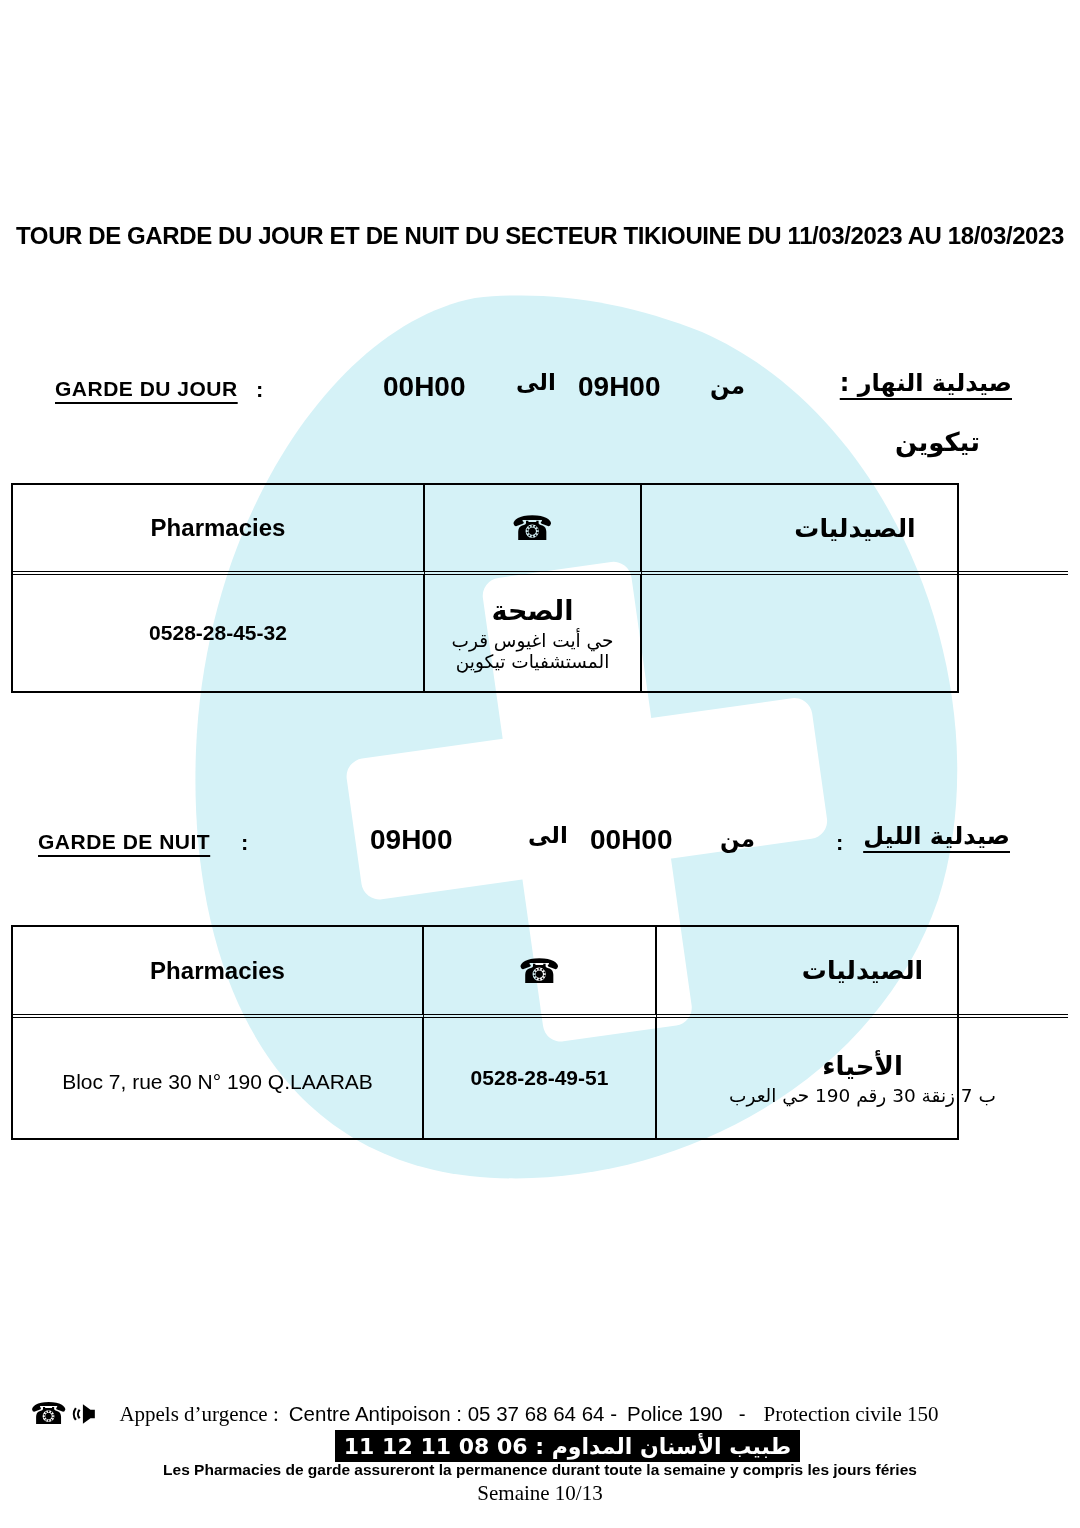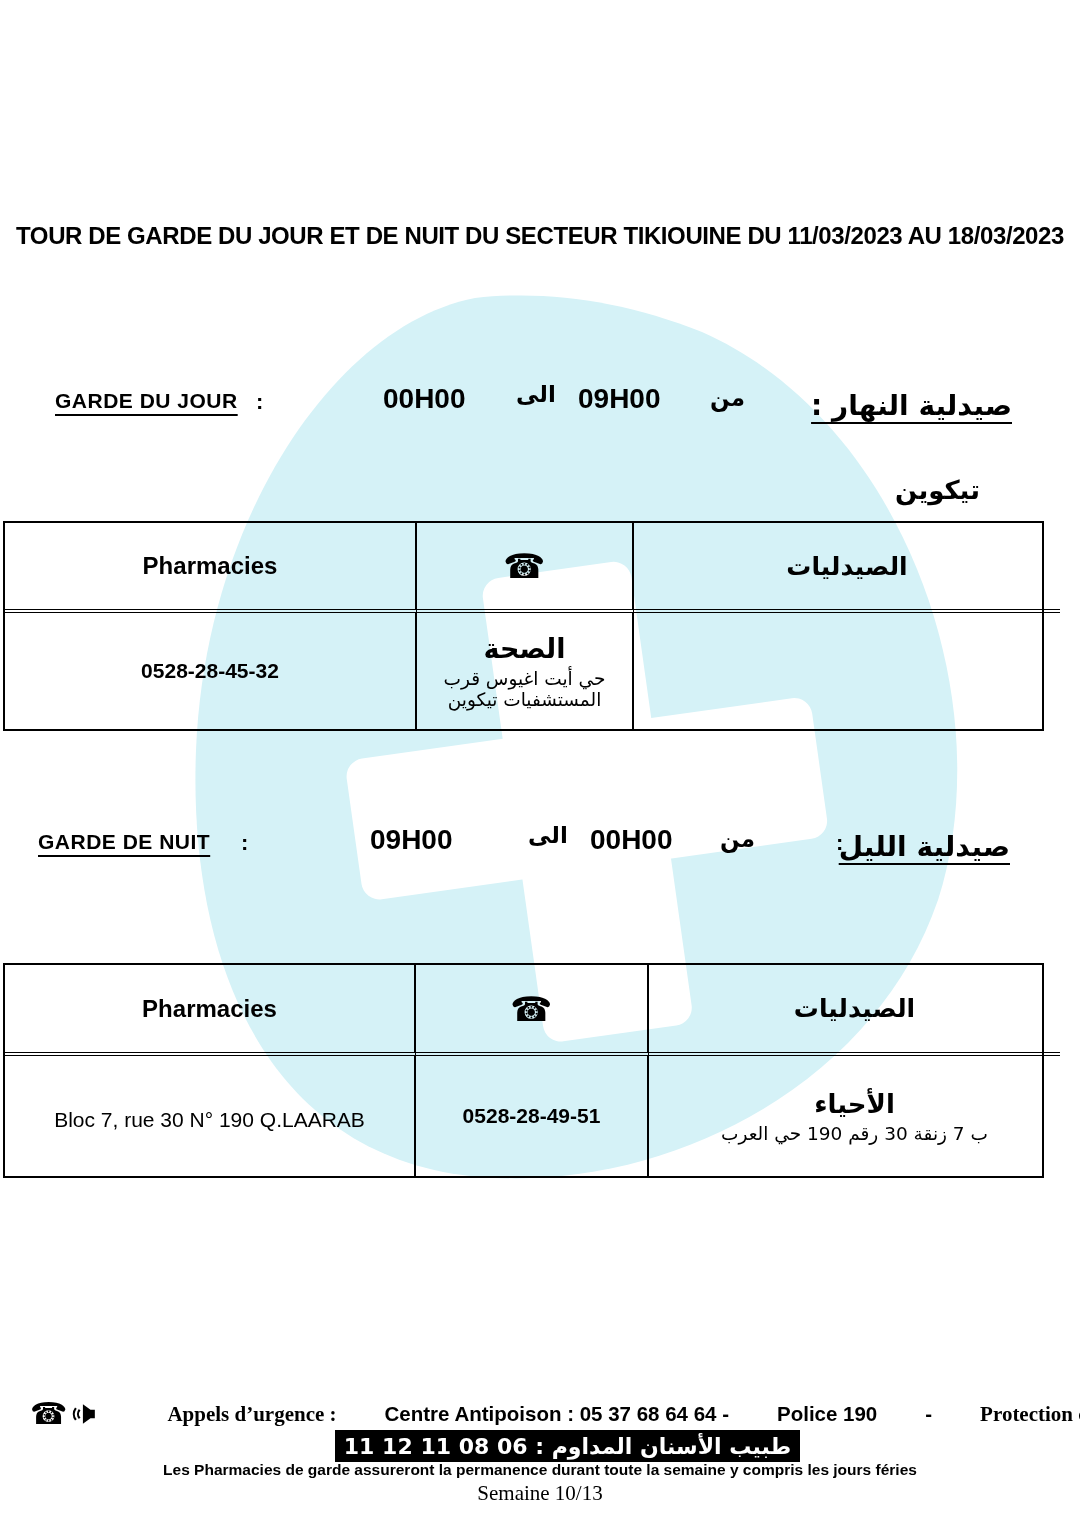--- a/index.html
+++ b/index.html
@@ -15,29 +15,29 @@
     position:absolute;top:222px;left:0;right:0;text-align:center;
     font-size:24px;font-weight:bold;letter-spacing:-0.4px;white-space:nowrap;
   }
 
   .garde-line{position:absolute;left:0;right:0;height:120px;}
   .garde-line span{position:absolute;white-space:nowrap;font-weight:bold;}
   .fr-label{font-size:21px;text-decoration:underline;text-decoration-thickness:2px;text-underline-offset:6px;letter-spacing:0.5px;}
   .time{font-size:28px;}
   .arw{font-size:23px;font-family:"DejaVu Sans", sans-serif;}
   .ar-label{
-    font-size:28px;font-family:"DejaVu Sans", sans-serif;
-    text-decoration:underline;text-decoration-thickness:2px;text-underline-offset:7px;margin-top:8px;
+    font-size:24px;font-family:"DejaVu Sans", sans-serif;
+    text-decoration:underline;text-decoration-thickness:2px;text-underline-offset:7px;
   }
   .colon{font-size:22px;}
-  .city-ar{font-size:26px;font-family:"DejaVu Sans", sans-serif;margin-top:36px;}
+  .city-ar{font-size:26px;font-family:"DejaVu Sans", sans-serif;}
 
   .gtable{
-    position:absolute;left:3px;width:1041px;display:grid;
-    border:2px solid #000;box-sizing:border-box;background:transparent;margin-top:38px;
+    position:absolute;left:11px;width:948px;display:grid;
+    border:2px solid #000;box-sizing:border-box;background:transparent;
   }
   .gtable .cell{
     border-right:2px solid #000;display:flex;flex-direction:column;
     align-items:center;justify-content:center;text-align:center;box-sizing:border-box;
   }
   .gtable .cell:nth-child(3n){border-right:none;}
   .gtable .head{border-bottom:4px double #000;}
   .th-fr{font-size:24px;font-weight:bold;}
   .th-ar{font-size:25px;font-weight:bold;font-family:"DejaVu Sans", sans-serif;}
   .phone-glyph{font-size:34px;line-height:34px;font-family:"DejaVu Sans", sans-serif;}
@@ -48,21 +48,21 @@
   .ph-phone{font-size:21px;font-weight:bold;}
   .ph-name-ar{font-size:27px;font-weight:bold;font-family:"DejaVu Sans", sans-serif;}
   .ph-addr-ar{font-size:18.5px;font-weight:normal;font-family:"DejaVu Sans", sans-serif;margin-top:4px;}
 
   .footer-line{
     position:absolute;top:1396px;left:30px;right:10px;height:36px;
     display:flex;align-items:center;white-space:nowrap;
   }
   .footer-icons{display:flex;align-items:center;gap:2px;margin-right:20px;}
   .f-phone{font-size:30px;font-family:"DejaVu Sans", sans-serif;font-weight:bold;line-height:30px;}
-  .f-text{font-weight:bold;margin-left:48px;}
+  .f-text{font-weight:normal;}
   .serif{font-family:"Liberation Serif", serif;font-size:21px;}
   .sans{font-family:"Liberation Sans", sans-serif;font-size:20.5px;}
   .sp{display:inline-block;width:10px;}
 
   .dentist-bar{
     position:absolute;top:1430px;left:335px;width:465px;height:32px;
     background:#000;color:#fff;display:flex;align-items:center;justify-content:center;
     font-weight:bold;font-size:22px;font-family:"DejaVu Sans", sans-serif;
     direction:rtl;white-space:nowrap;
   }
@@ -89,21 +89,21 @@
   <g transform="rotate(-8 585 800)" fill="#ffffff">
     <rect x="352" y="728" width="470" height="142" rx="18"></rect>
     <rect x="512" y="568" width="150" height="468" rx="18"></rect>
   </g>
 </svg>
 
 <div class="content">
 
   <div class="page-title">TOUR DE GARDE DU JOUR ET DE NUIT DU SECTEUR TIKIOUINE DU 11/03/2023 AU 18/03/2023</div>
 
-  <div class="garde-line" style="top:377px;padding-left:24px;">
+  <div class="garde-line" style="top:365px;padding-left:24px;">
     <span class="fr-label" style="left:55px;top:12px;">GARDE DU JOUR</span>
     <span class="colon" style="left:256px;top:12px;">:</span>
     <span class="time" style="left:383px;top:6px;">00H00</span>
     <span class="arw" style="left:516px;top:4px;" dir="rtl">الى</span>
     <span class="time" style="left:578px;top:6px;">09H00</span>
     <span class="arw" style="left:710px;top:8px;" dir="rtl">من</span>
     <span class="ar-label" style="right:68px;top:4px;" dir="rtl">صيدلية النهار :</span>
     <span class="city-ar" style="right:100px;top:62px;" dir="rtl">تيكوين</span>
   </div>
 

